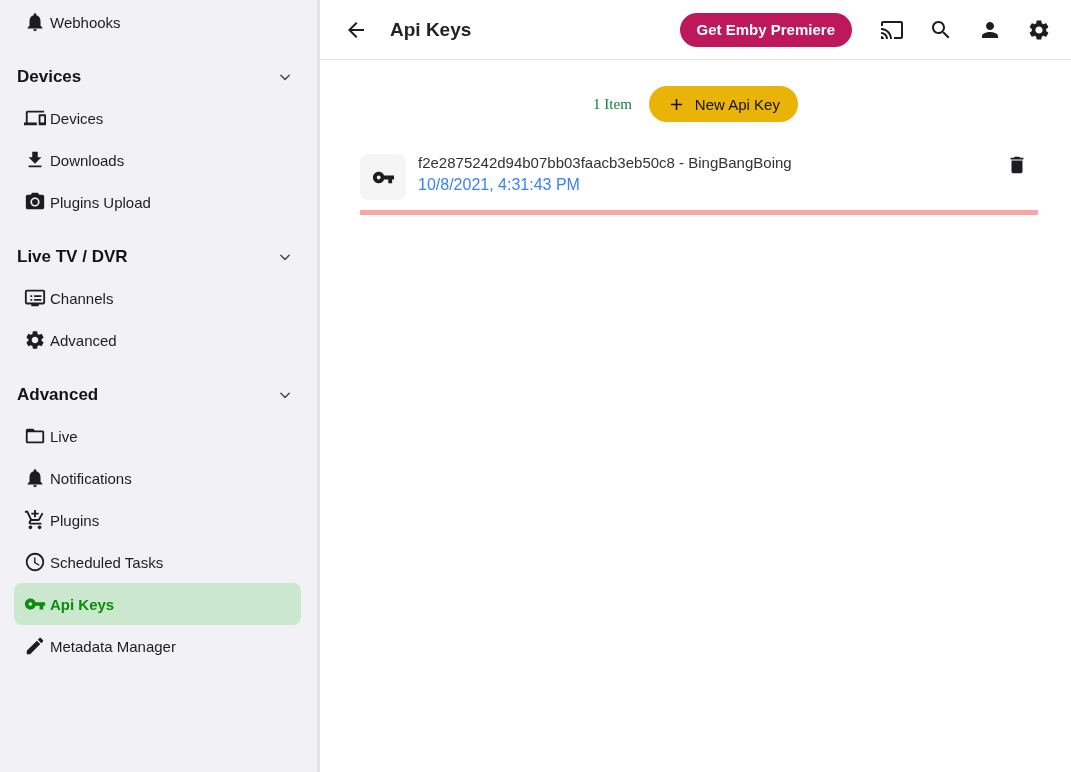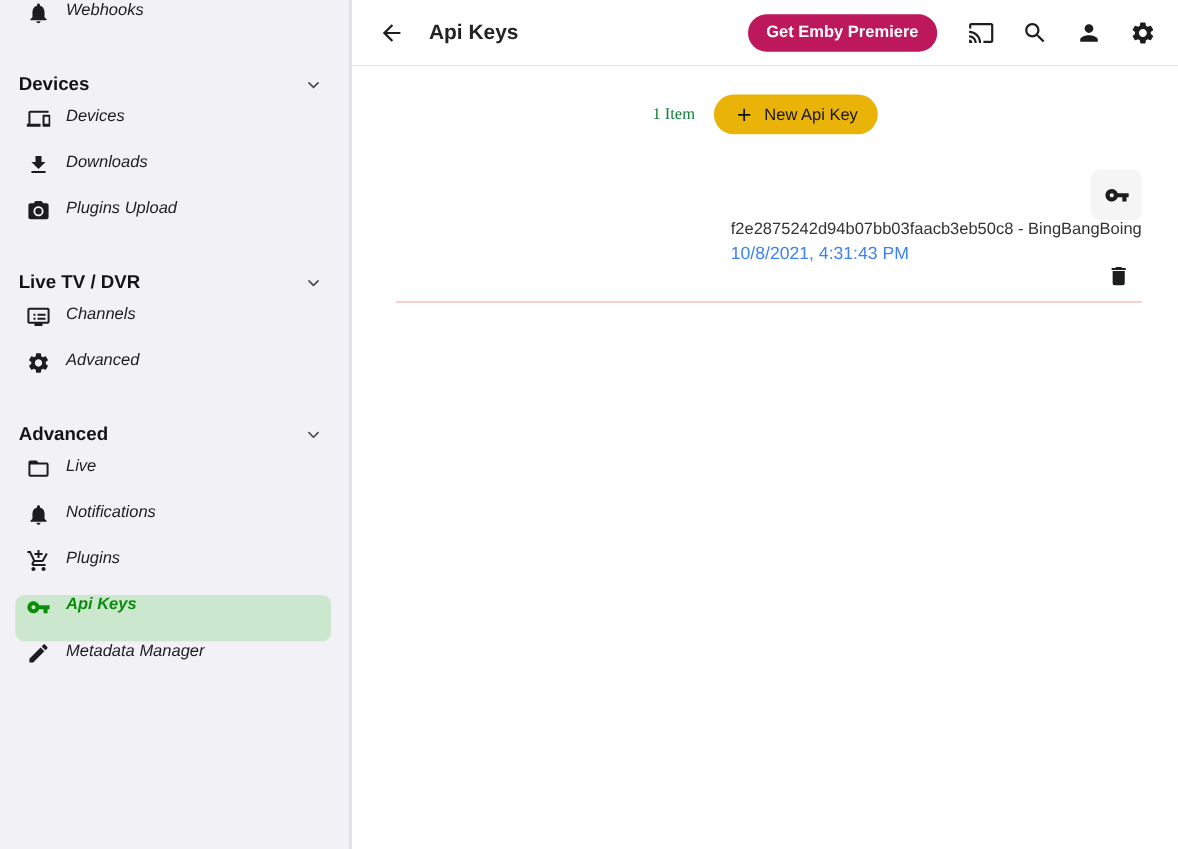--- a/index.html
+++ b/index.html
@@ -13,26 +13,25 @@
   svg { display: block; }
 
   
   .sidebar {
     position: absolute; left: 0; top: 0; bottom: 0; width: 320px;
     background: #f2f1f6;
     border-right: 3px solid #e3e2e8;
     padding-top: 1px;
   }
   .nav-item {
-    height: 42px; display: flex; align-items: flex-start;
+    height: 42px; display: flex; align-items: center;
     margin: 0 16px 0 14px; padding-left: 10px;
-    border-radius: 8px; gap: 14px;
+    border-radius: 8px; gap: 4px;
     font-size: 15px; color: #1d1d1f; cursor: pointer;
     white-space: nowrap;
-    font-style: italic;
   }
   .nav-item .icon svg { width: 22px; height: 22px; fill: #1d1d1f; }
   .nav-item.selected { background: #cbe7cd; color: #0a8d0a; font-weight: bold; }
   .nav-item.selected .icon svg { fill: #0a8d0a; }
 
   .section-header {
     height: 40px; margin-top: 14px;
     display: flex; align-items: center; justify-content: space-between;
     padding: 0 22px 0 17px;
     font-size: 17px; font-weight: bold; color: #141414; cursor: pointer;
@@ -70,24 +69,23 @@
   .new-key-btn {
     height: 36px; border: none; border-radius: 18px; background: #eab308;
     display: flex; align-items: center; gap: 9px; padding: 0 18px;
     font-family: "Liberation Sans", sans-serif;
     font-size: 15px; font-weight: 500; color: #141414; cursor: pointer;
   }
   .new-key-btn svg { width: 19px; height: 19px; fill: #141414; }
 
   .key-list { margin: 22px 33px 0 40px; }
   .key-row {
-    display: flex; align-items: flex-end;
-    padding: 10px 0; border-bottom: 1px solid #fca5a5;
+    display: flex; align-items: flex-start;
+    padding: 10px 0; border-bottom: 5px solid #fca5a5;
     cursor: pointer;
-    flex-direction: column;
   }
   .key-tile {
     width: 46px; height: 46px; border-radius: 8px; background: #f5f5f6;
     display: flex; align-items: center; justify-content: center;
     flex: none;
   }
   .key-tile svg { width: 23px; height: 23px; fill: #1d1d1f; }
   .key-info { margin-left: 12px; flex: 1; min-width: 0; }
   .key-title { font-size: 15px; color: #333333; margin-bottom: 5px; }
   .key-date { font-size: 16px; color: #3b82f6; }
@@ -255,20 +253,28 @@
       </span>
     <span>Notifications</span>
   </div>
   <div class="nav-item">
     <span class="icon">
         <svg>
           <use href="#i-cart-plus"></use>
         </svg>
       </span>
     <span>Plugins</span>
+  </div>
+  <div class="nav-item">
+    <span class="icon">
+        <svg>
+          <use href="#i-clock"></use>
+        </svg>
+      </span>
+    <span>Scheduled Tasks</span>
   </div>
   <div class="nav-item selected">
     <span class="icon">
         <svg>
           <use href="#i-key"></use>
         </svg>
       </span>
     <span>Api Keys</span>
   </div>
   <div class="nav-item">

